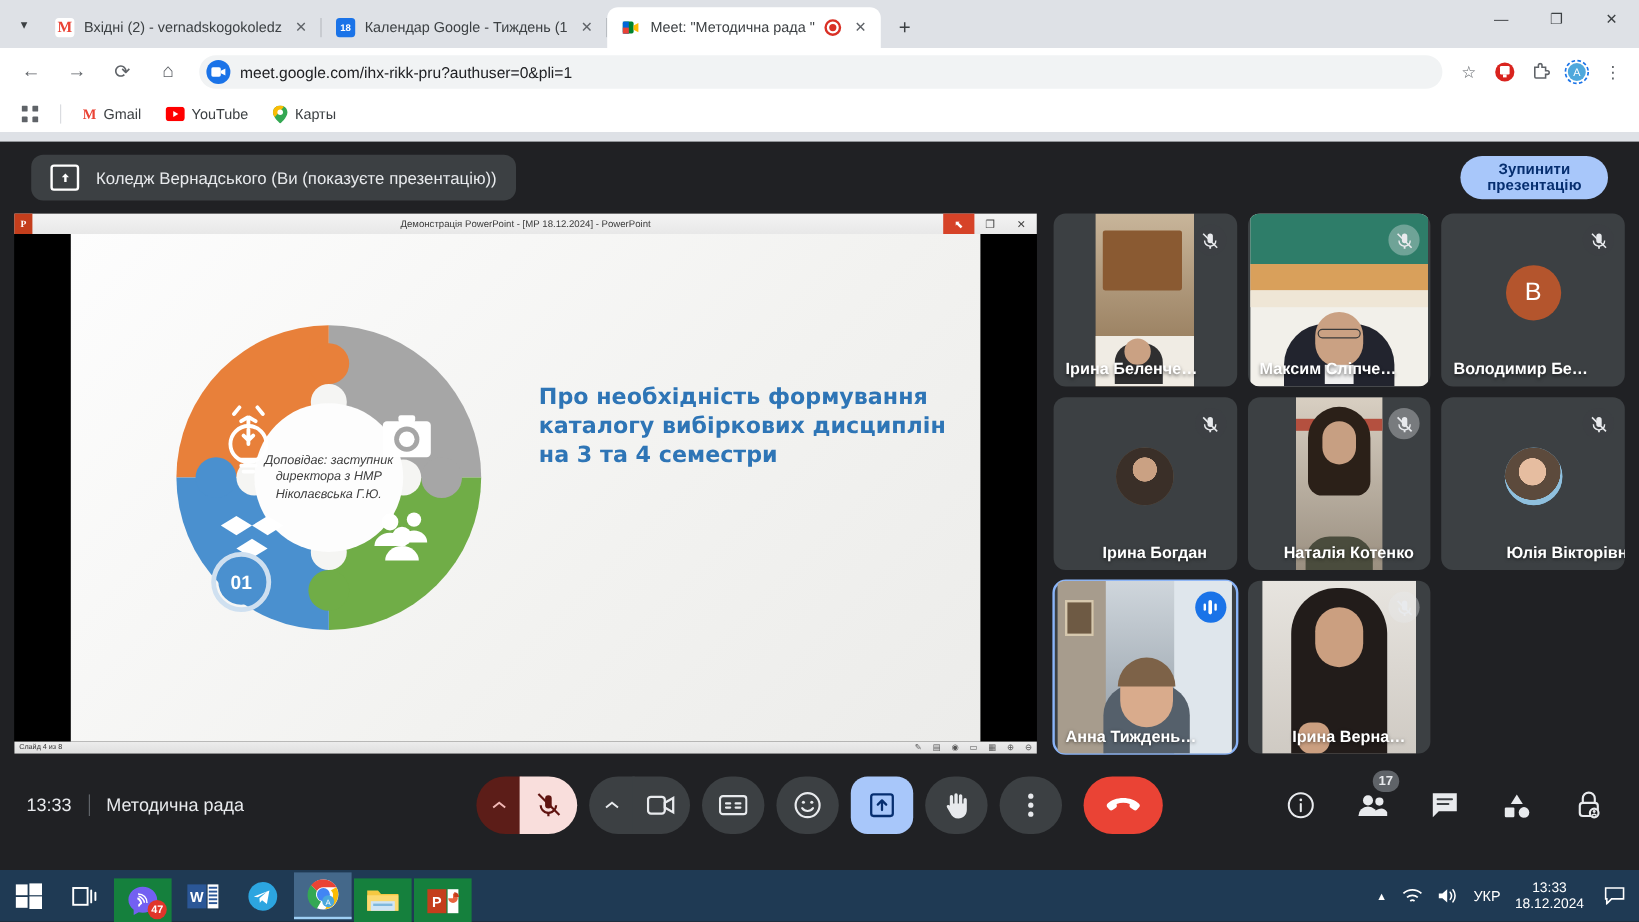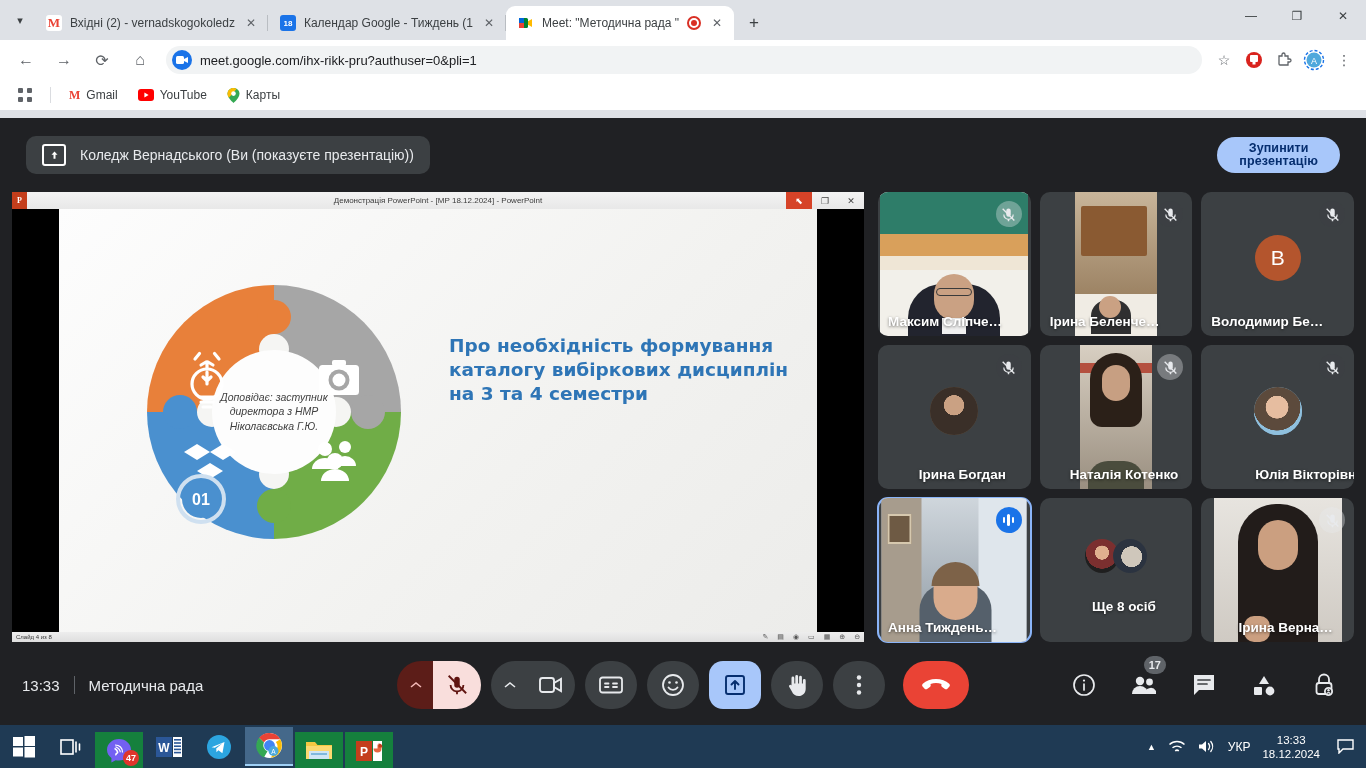--- a/index.html
+++ b/index.html
@@ -48,21 +48,21 @@
   .omni-icon { width:20px;height:20px;border-radius:50%;background:#1a73e8;display:flex;align-items:center;justify-content:center;flex:0 0 20px;}
   .tb-right { display:flex; align-items:center; gap: 2px; }
   .tb-icon { width:28px;height:28px;display:flex;align-items:center;justify-content:center;color:#5f6368;font-size:14px;border-radius:50%;}
 
   .bookmarks { height: 30px; background:#fff; display:flex; align-items:center; padding: 0 10px; gap: 4px; font-size:12px; color:#3c4043;}
   .bm { display:flex; align-items:center; gap:6px; padding: 3px 8px; border-radius:4px; }
   .bm-sep { width:1px; height:16px; background:#dadce0; margin: 0 6px; }
 
   
   .meet { position: absolute; top: 118px; left: 0; width: 1366px; height: 607px; background: #202124; }
-  .meet-header { height: 74px; display: flex; align-items: center; padding: 0 26px; }
+  .meet-header { height: 60px; display: flex; align-items: center; padding: 0 26px; }
   .present-pill {
     background: #3c4043; border-radius: 10px; height: 38px; display:flex; align-items:center; gap: 14px; padding: 0 16px;
   }
   .present-icon { width: 24px; height: 22px; border: 2px solid #fff; border-radius: 3px; display:flex;align-items:center;justify-content:center; }
   .present-label { color: #e8eaed; font-size: 14px; font-weight: 500; }
   .stop-btn {
     margin-left: auto; background: #a8c7fa; color: #062e6f; border-radius: 18px;
     height: 36px; padding: 0 22px; display:flex; flex-direction:column; align-items:center; justify-content:center;
     font-size: 12.5px; font-weight: 600; line-height: 13px; letter-spacing:.1px;
   }
@@ -369,57 +369,57 @@
             <span>⊕</span>
             <span>⊖</span>
           </span>
         </div>
       </div>
 
       <div class="grid">
 
         <div class="tile">
           <div class="vid">
+            <div class="vid-inner" style="width:82px;background:linear-gradient(#c8b59a,#8b6f4e);">
+              <div style="position:absolute;left:6px;top:14px;width:66px;height:50px;background:#8a5a32;border-radius:2px;"></div>
+              <div style="position:absolute;left:0;bottom:0;width:100%;height:42px;background:#f0ece4;"></div>
+              <div style="position:absolute;left:16px;bottom:2px;width:40px;height:34px;background:#2f2f30;border-radius:16px 16px 0 0;"></div>
+              <div style="position:absolute;left:24px;bottom:18px;width:22px;height:22px;background:#caa183;border-radius:50%;"></div>
+            </div>
+          </div>
+          <div class="mic-badge">
+            <svg width="15" height="15" viewBox="0 0 20 20" fill="#e8eaed">
+                <path d="M10 13a3 3 0 0 0 3-3V5a3 3 0 0 0-6 0v5a3 3 0 0 0 3 3z"></path>
+                <path d="M15.5 10a5.5 5.5 0 0 1-11 0H3a7 7 0 0 0 6 6.9V19h2v-2.1A7 7 0 0 0 17 10z"></path>
+                <rect x="2" y="2" width="1.8" height="22" fill="#e8eaed" transform="rotate(-45 3 3)"></rect>
+              </svg>
+          </div>
+          <div class="tile-name">Ірина Беленче…</div>
+        </div>
+
+        <div class="tile">
+          <div class="vid">
             <div class="vid-inner" style="width:148px;background:#f2f0ea;">
               <div style="position:absolute;left:0;top:0;width:100%;height:42px;background:#2e7d69;"></div>
               <div style="position:absolute;left:0;top:42px;width:100%;height:22px;background:#d9a05b;"></div>
               <div style="position:absolute;left:0;top:64px;width:100%;height:14px;background:#efe6d6;"></div>
               <div style="position:absolute;left:28px;bottom:0;width:92px;height:52px;background:#22242e;border-radius:34px 34px 0 0;"></div>
               <div style="position:absolute;left:54px;bottom:16px;width:40px;height:46px;background:#caa183;border-radius:20px;"></div>
               <div style="position:absolute;left:56px;bottom:40px;width:36px;height:8px;border:1.5px solid #3a3a3a;border-radius:4px;"></div>
               <div style="position:absolute;left:62px;bottom:2px;width:24px;height:16px;background:#f0f0f0;"></div>
             </div>
           </div>
           <div class="mic-badge light">
             <svg width="15" height="15" viewBox="0 0 20 20" fill="#e8eaed">
                 <path d="M10 13a3 3 0 0 0 3-3V5a3 3 0 0 0-6 0v5a3 3 0 0 0 3 3z"></path>
                 <path d="M15.5 10a5.5 5.5 0 0 1-11 0H3a7 7 0 0 0 6 6.9V19h2v-2.1A7 7 0 0 0 17 10z"></path>
                 <rect x="2" y="2" width="1.8" height="22" fill="#e8eaed" transform="rotate(-45 3 3)"></rect>
               </svg>
           </div>
           <div class="tile-name">Максим Сліпче…</div>
-        </div>
-
-        <div class="tile">
-          <div class="vid">
-            <div class="vid-inner" style="width:82px;background:linear-gradient(#c8b59a,#8b6f4e);">
-              <div style="position:absolute;left:6px;top:14px;width:66px;height:50px;background:#8a5a32;border-radius:2px;"></div>
-              <div style="position:absolute;left:0;bottom:0;width:100%;height:42px;background:#f0ece4;"></div>
-              <div style="position:absolute;left:16px;bottom:2px;width:40px;height:34px;background:#2f2f30;border-radius:16px 16px 0 0;"></div>
-              <div style="position:absolute;left:24px;bottom:18px;width:22px;height:22px;background:#caa183;border-radius:50%;"></div>
-            </div>
-          </div>
-          <div class="mic-badge">
-            <svg width="15" height="15" viewBox="0 0 20 20" fill="#e8eaed">
-                <path d="M10 13a3 3 0 0 0 3-3V5a3 3 0 0 0-6 0v5a3 3 0 0 0 3 3z"></path>
-                <path d="M15.5 10a5.5 5.5 0 0 1-11 0H3a7 7 0 0 0 6 6.9V19h2v-2.1A7 7 0 0 0 17 10z"></path>
-                <rect x="2" y="2" width="1.8" height="22" fill="#e8eaed" transform="rotate(-45 3 3)"></rect>
-              </svg>
-          </div>
-          <div class="tile-name">Ірина Беленче…</div>
         </div>
 
         <div class="tile">
           <div class="avatar-circle" style="background:#b4552d;">
             <span>В</span>
           </div>
           <div class="mic-badge">
             <svg width="15" height="15" viewBox="0 0 20 20" fill="#e8eaed">
                 <path d="M10 13a3 3 0 0 0 3-3V5a3 3 0 0 0-6 0v5a3 3 0 0 0 3 3z"></path>
                 <path d="M15.5 10a5.5 5.5 0 0 1-11 0H3a7 7 0 0 0 6 6.9V19h2v-2.1A7 7 0 0 0 17 10z"></path>
@@ -488,27 +488,20 @@
             </div>
           </div>
           <div class="speak-badge">
             <i style="height:6px;"></i>
               <i style="height:12px;"></i>
               <i style="height:6px;"></i>
           </div>
           <div class="tile-name">Анна Тиждень…</div>
         </div>
 
-        <div class="tile">
-          <div class="more-avatars">
-            <span style="background:radial-gradient(circle at 50% 40%,#e0b08f 0 26%,#7b2f2f 27% 60%,#1f1f1f 61% 100%);"></span>
-            <span style="background:radial-gradient(circle at 55% 52%,#cfc7bb 0 40%,#2b3340 41% 100%);margin-left:-6px;"></span>
-          </div>
-          <div class="tile-name center">Ще 8 осіб</div>
-        </div>
 
         <div class="tile">
           <div class="vid">
             <div class="vid-inner" style="width:128px;background:linear-gradient(#e7e4df,#cfcac3);">
               <div style="position:absolute;left:24px;top:6px;width:80px;height:100%;background:#221c1a;border-radius:38px 38px 0 0;"></div>
               <div style="position:absolute;left:44px;top:22px;width:40px;height:50px;background:#cb9f80;border-radius:20px;"></div>
               <div style="position:absolute;left:30px;bottom:0;width:26px;height:26px;background:#cb9f80;border-radius:10px;"></div>
             </div>
           </div>
           <div class="mic-badge light">

